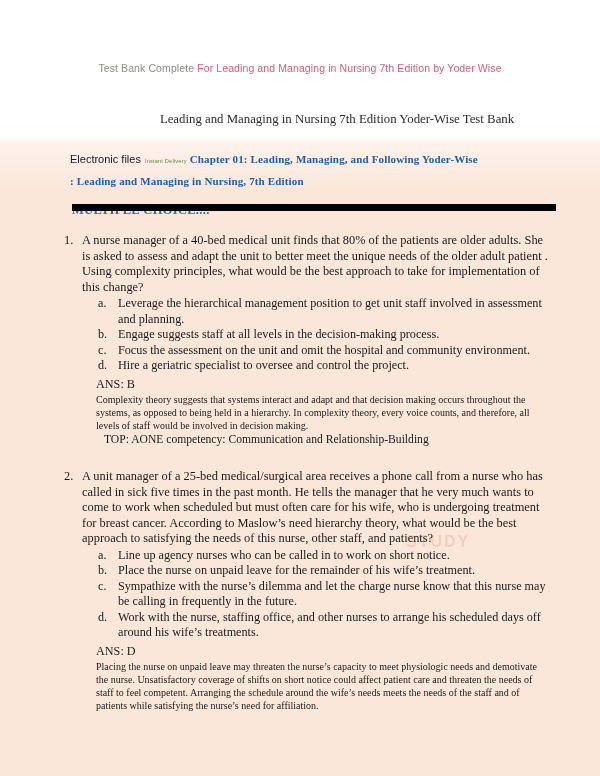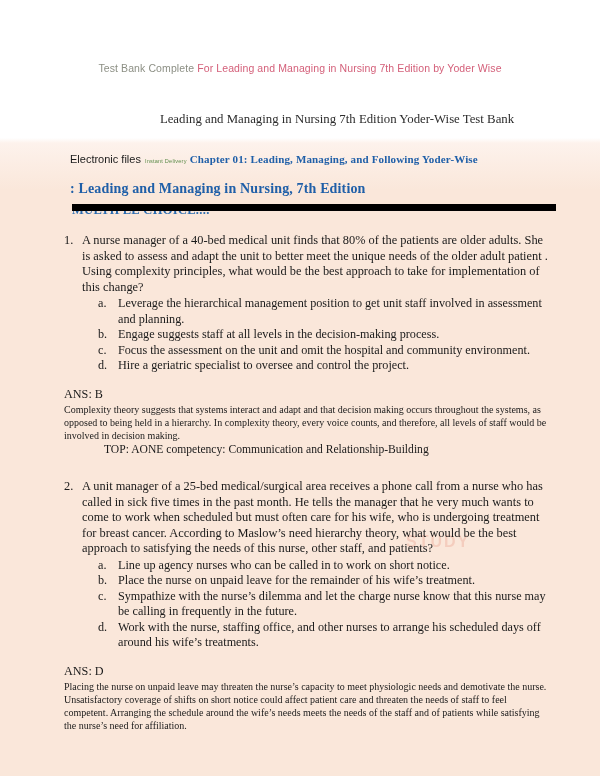--- a/index.html
+++ b/index.html
@@ -85,24 +85,24 @@
   }
   .chap-blue {
     font-family: "Liberation Serif", serif;
     font-weight: bold;
     font-size: 11px;
     color: #1f5fa8;
     letter-spacing: .15px;
     text-align: center;
   }
   .chapter-line2 {
-    margin-top: 11px;
+    margin-top: 5px;
     font-family: "Liberation Serif", serif;
     font-weight: bold;
-    font-size: 14px;
+    font-size: 11px;
     color: #1f5fa8;
     letter-spacing: .15px;
     white-space: nowrap;
   }
 
   
   .section-header {
     position: absolute;
     top: 203px;
     left: 70px;
@@ -176,23 +176,23 @@
     line-height: 15.4px;
   }
   .opt-txt {
     flex: 1;
     font-size: 12.2px;
     color: #1a1a1a;
     line-height: 15.4px;
   }
 
   .ansblock {
-    padding-left: 64px;
+    padding-left: 96px;
     padding-right: 52px;
-    margin-top: 14px;
+    margin-top: 4px;
   }
   .ans-label {
     font-size: 12.2px;
     color: #1a1a1a;
     line-height: 15.6px;
   }
   .ans-body {
     font-size: 10px;
     color: #1a1a1a;
     line-height: 13px;

